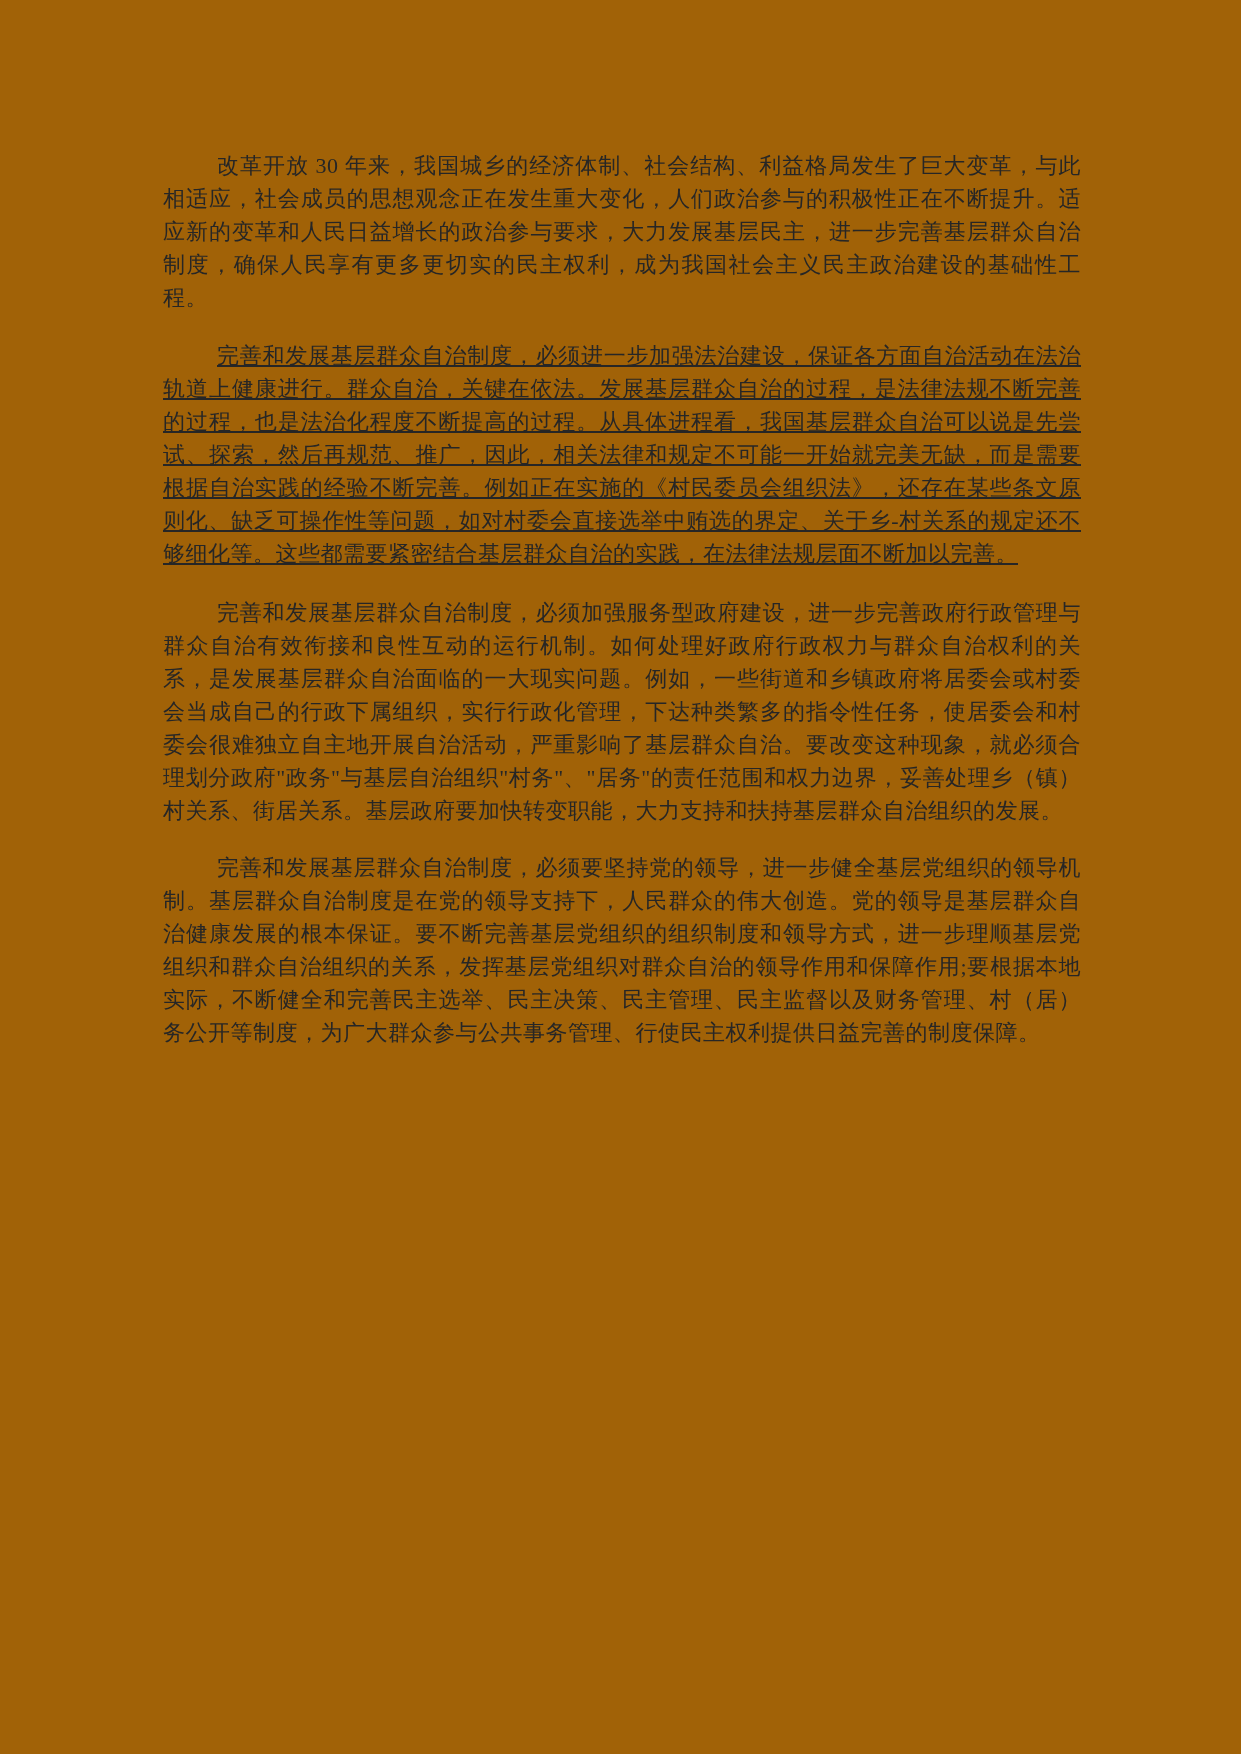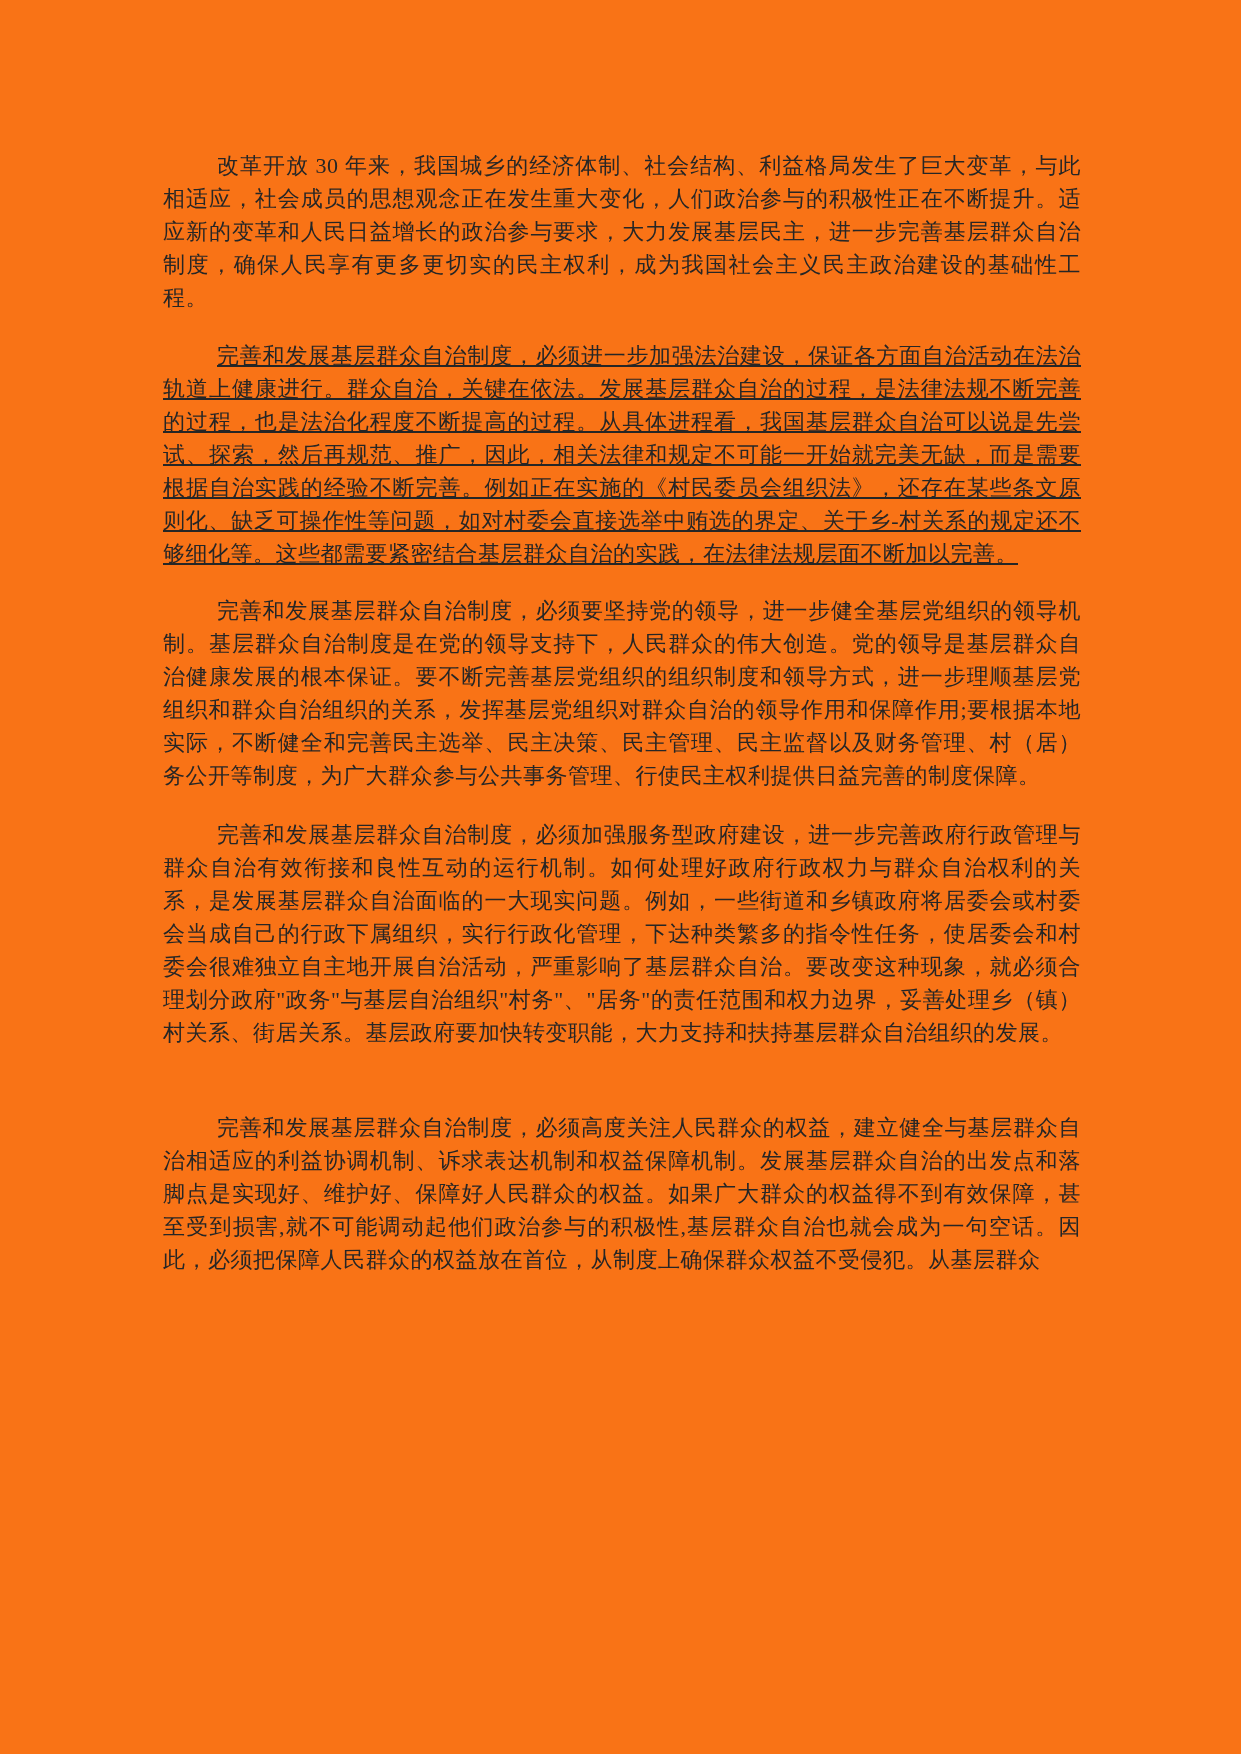--- a/index.html
+++ b/index.html
@@ -5,21 +5,21 @@
   html, body {
     margin: 0;
     padding: 0;
     background: #ffffff;
   }
   .page {
     position: relative;
     width: 1241px;
     height: 1754px;
     margin: 0 auto;
-    background: #f97316;
+    background: #a16207;
     box-sizing: border-box;
     padding: 149px 160px 0 163px;
     overflow: hidden;
   }
   .para {
     margin: 0;
     font-family: "Liberation Serif", "DejaVu Serif", serif;
     font-size: 22px;
     line-height: 33px;
     color: #262626;
@@ -37,18 +37,17 @@
 </style>
 </head>
 <body>
 
 <div class="page">
   <p class="para">改革开放 30 年来，我国城乡的经济体制、社会结构、利益格局发生了巨大变革，与此相适应，社会成员的思想观念正在发生重大变化，人们政治参与的积极性正在不断提升。适应新的变革和人民日益增长的政治参与要求，大力发展基层民主，进一步完善基层群众自治制度，确保人民享有更多更切实的民主权利，成为我国社会主义民主政治建设的基础性工程。</p>
 
   <p class="para gap-small-1">完善和发展基层群众自治制度，必须进一步加强法治建设，保证各方面自治活动在法治轨道上健康进行。群众自治，关键在依法。发展基层群众自治的过程，是法律法规不断完善的过程，也是法治化程度不断提高的过程。从具体进程看，我国基层群众自治可以说是先尝试、探索，然后再规范、推广，因此，相关法律和规定不可能一开始就完美无缺，而是需要根据自治实践的经验不断完善。例如正在实施的《村民委员会组织法》，还存在某些条文原则化、缺乏可操作性等问题，如对村委会直接选举中贿选的界定、关于乡-村关系的规定还不够细化等。这些都需要紧密结合基层群众自治的实践，在法律法规层面不断加以完善。</p>
 
 
+  <p class="para gap-small-3">完善和发展基层群众自治制度，必须加强服务型政府建设，进一步完善政府行政管理与群众自治有效衔接和良性互动的运行机制。如何处理好政府行政权力与群众自治权利的关系，是发展基层群众自治面临的一大现实问题。例如，一些街道和乡镇政府将居委会或村委会当成自己的行政下属组织，实行行政化管理，下达种类繁多的指令性任务，使居委会和村委会很难独立自主地开展自治活动，严重影响了基层群众自治。要改变这种现象，就必须合理划分政府"政务"与基层自治组织"村务"、"居务"的责任范围和权力边界，妥善处理乡（镇）村关系、街居关系。基层政府要加快转变职能，大力支持和扶持基层群众自治组织的发展。</p>
+
   <p class="para gap-small-2">完善和发展基层群众自治制度，必须要坚持党的领导，进一步健全基层党组织的领导机制。基层群众自治制度是在党的领导支持下，人民群众的伟大创造。党的领导是基层群众自治健康发展的根本保证。要不断完善基层党组织的组织制度和领导方式，进一步理顺基层党组织和群众自治组织的关系，发挥基层党组织对群众自治的领导作用和保障作用;要根据本地实际，不断健全和完善民主选举、民主决策、民主管理、民主监督以及财务管理、村（居）务公开等制度，为广大群众参与公共事务管理、行使民主权利提供日益完善的制度保障。</p>
 
-  <p class="para gap-small-3">完善和发展基层群众自治制度，必须加强服务型政府建设，进一步完善政府行政管理与群众自治有效衔接和良性互动的运行机制。如何处理好政府行政权力与群众自治权利的关系，是发展基层群众自治面临的一大现实问题。例如，一些街道和乡镇政府将居委会或村委会当成自己的行政下属组织，实行行政化管理，下达种类繁多的指令性任务，使居委会和村委会很难独立自主地开展自治活动，严重影响了基层群众自治。要改变这种现象，就必须合理划分政府"政务"与基层自治组织"村务"、"居务"的责任范围和权力边界，妥善处理乡（镇）村关系、街居关系。基层政府要加快转变职能，大力支持和扶持基层群众自治组织的发展。</p>
-
-  <p class="para gap-large-2">完善和发展基层群众自治制度，必须高度关注人民群众的权益，建立健全与基层群众自治相适应的利益协调机制、诉求表达机制和权益保障机制。发展基层群众自治的出发点和落脚点是实现好、维护好、保障好人民群众的权益。如果广大群众的权益得不到有效保障，甚至受到损害,就不可能调动起他们政治参与的积极性,基层群众自治也就会成为一句空话。因此，必须把保障人民群众的权益放在首位，从制度上确保群众权益不受侵犯。从基层群众</p>
 </div>
 
 </body></html>

